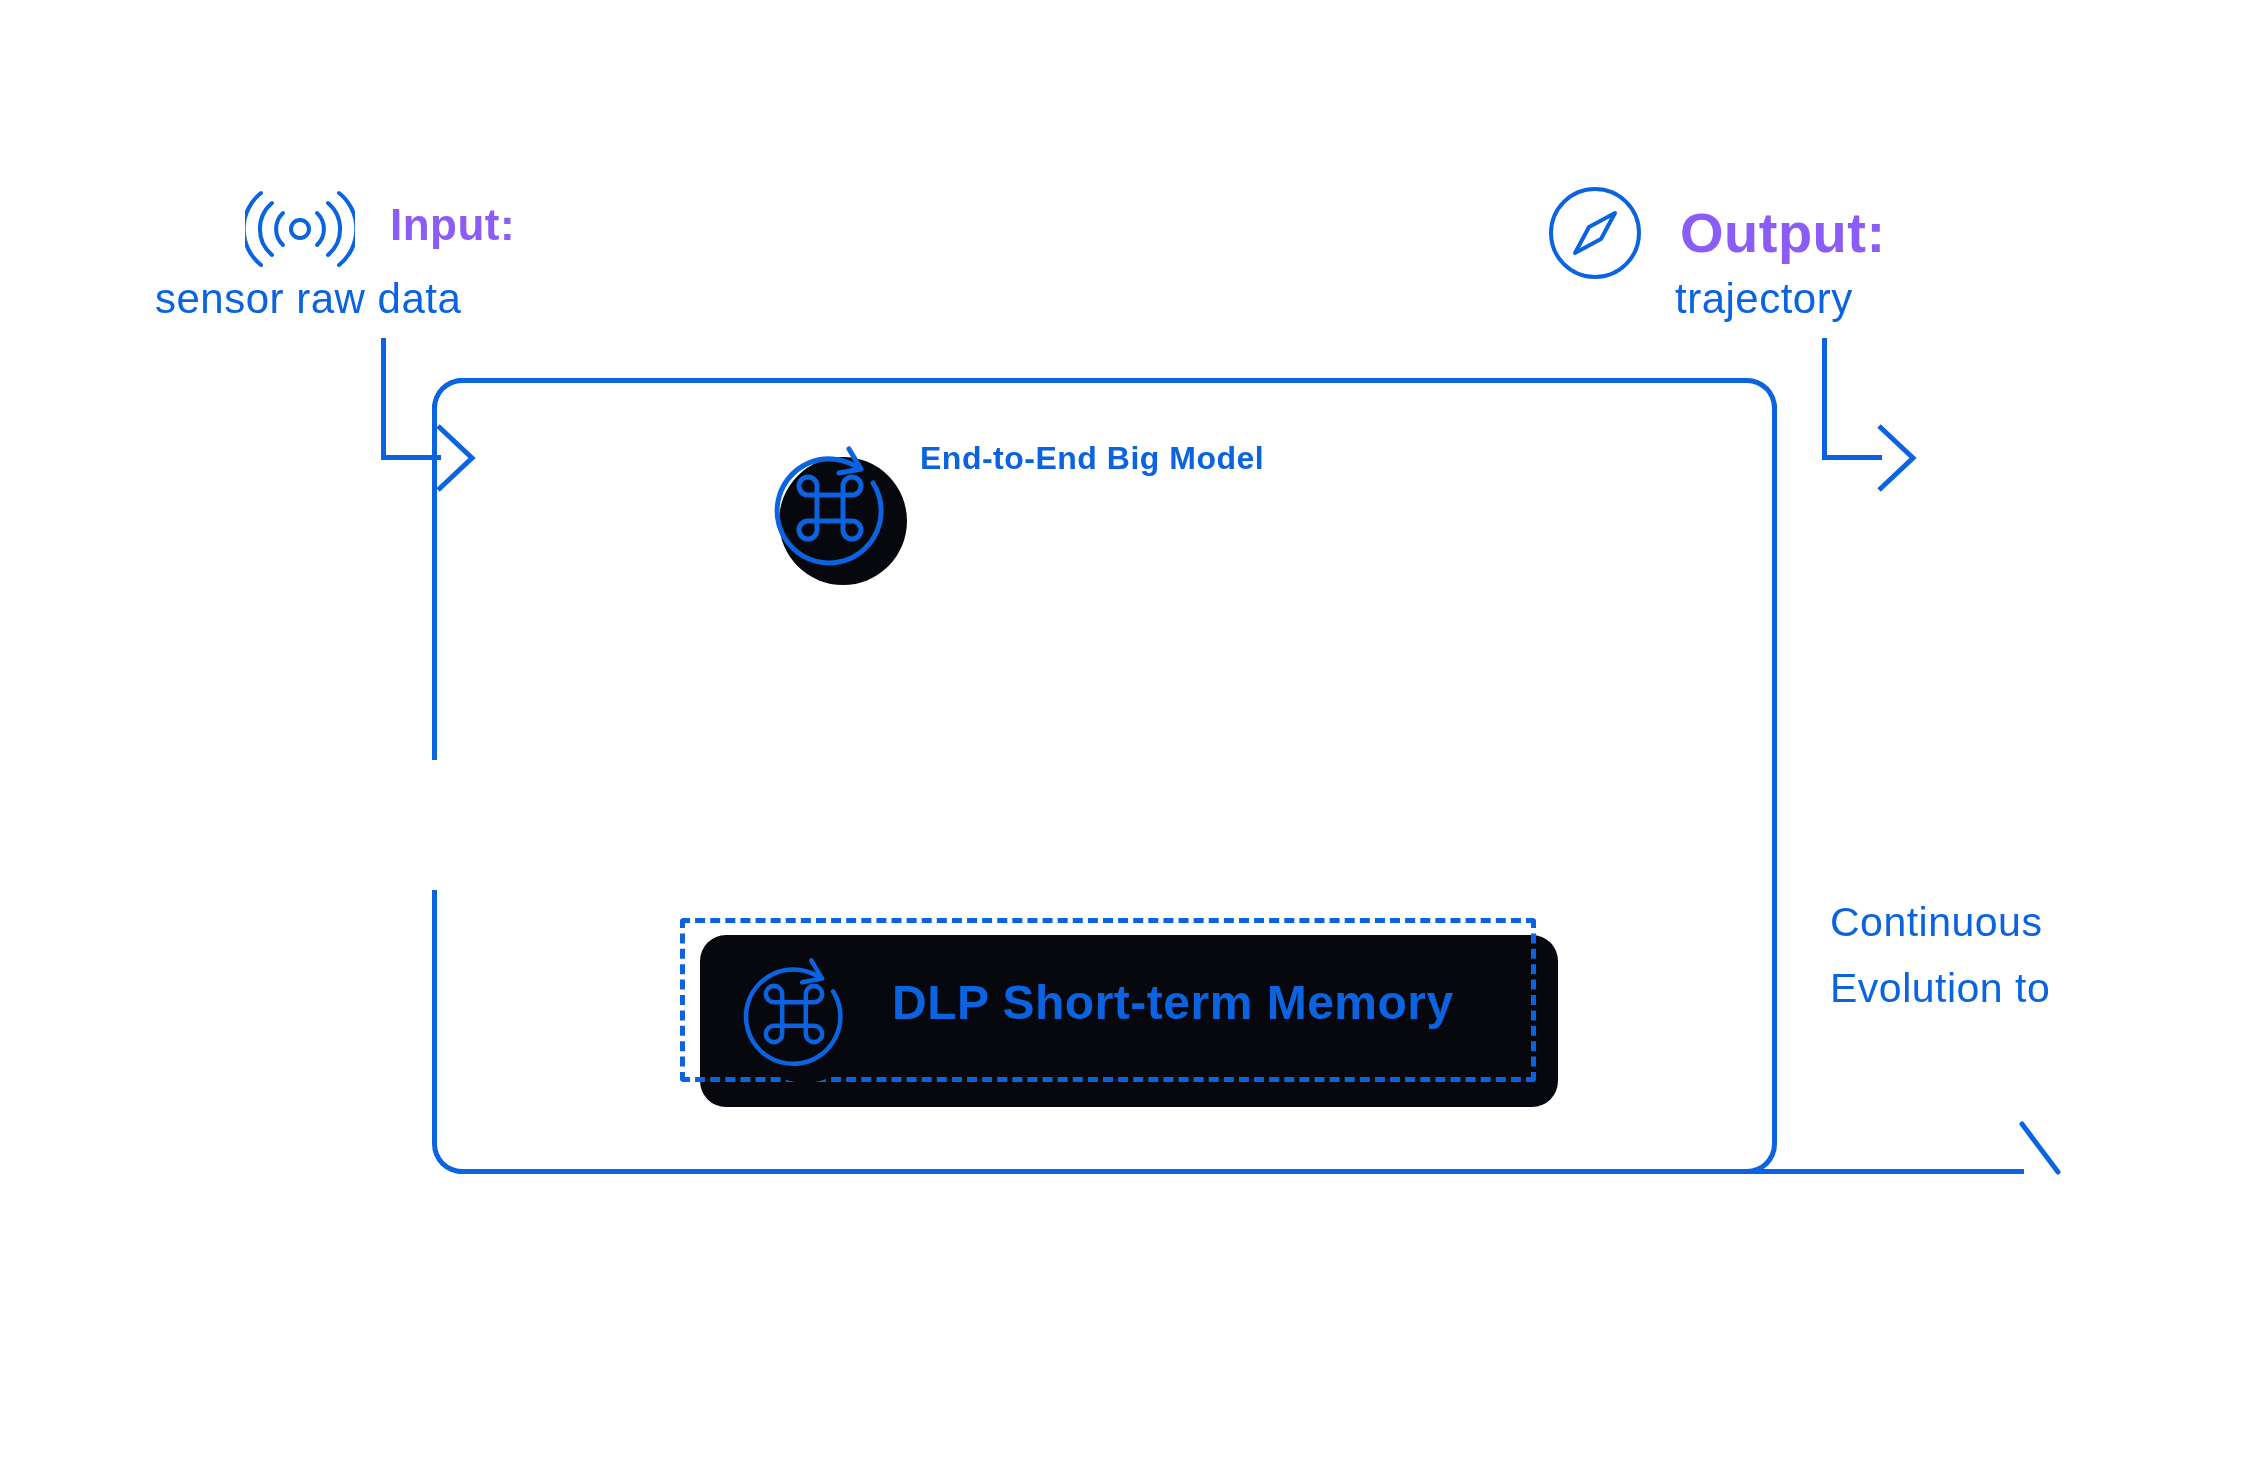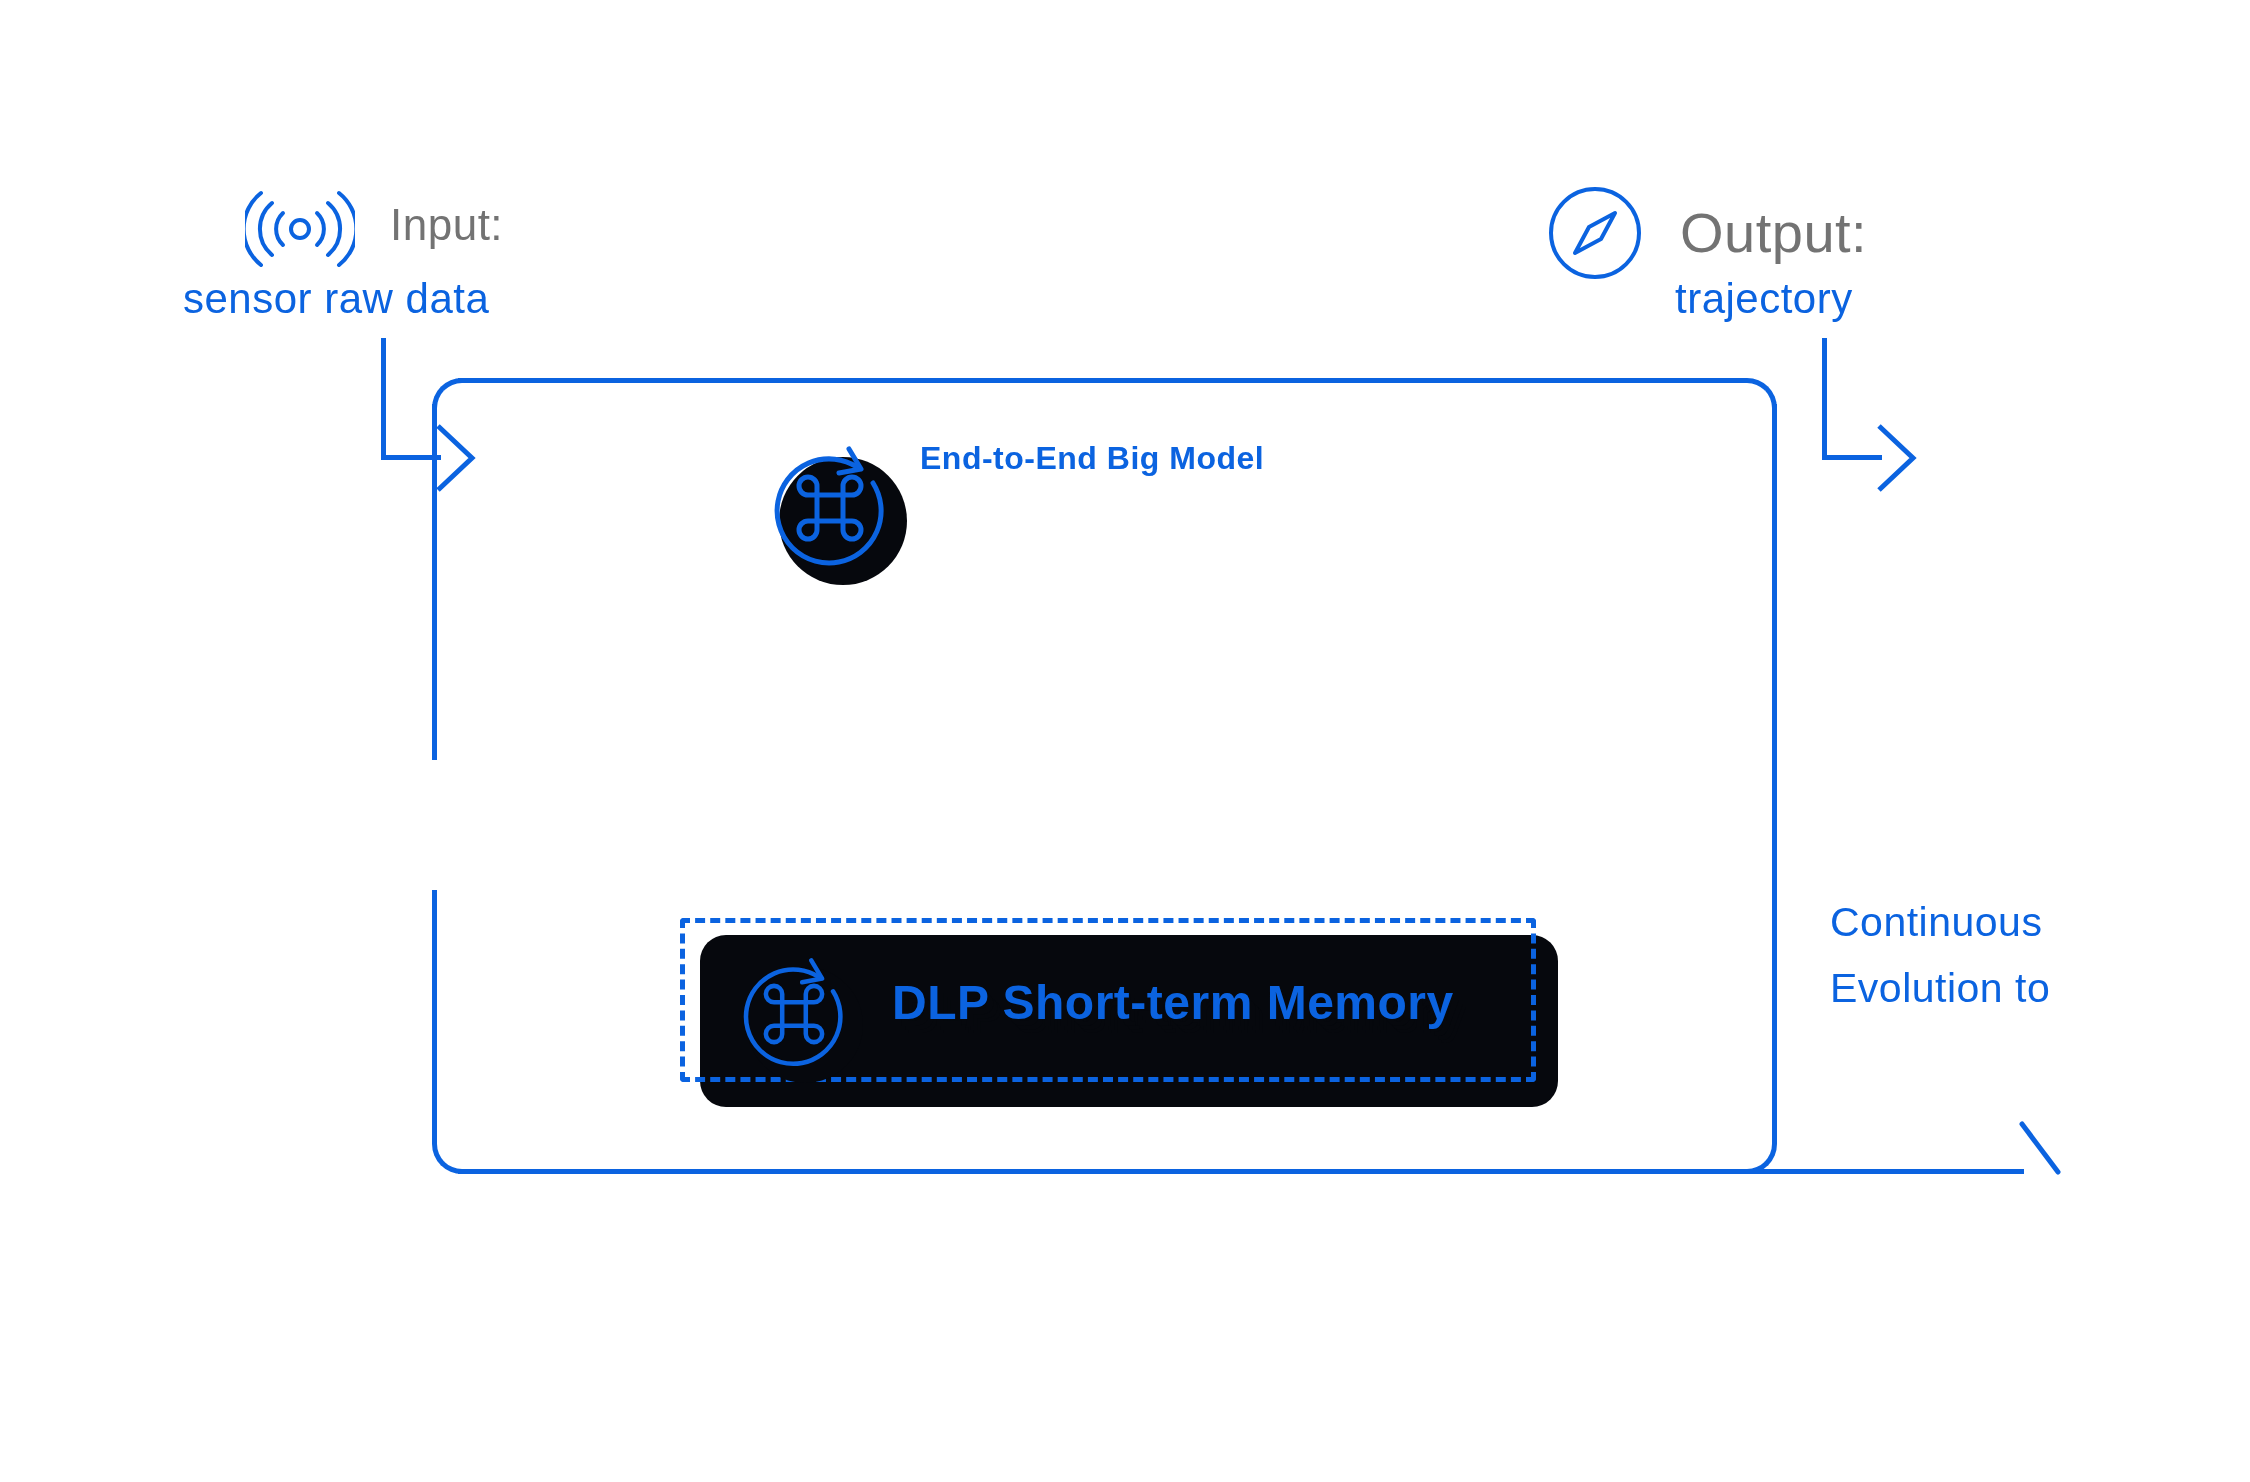--- a/index.html
+++ b/index.html
@@ -16,22 +16,22 @@
     width: 2250px;
     height: 1482px;
     background: #ffffff;
     overflow: hidden;
   }
 
   
   .abs { position: absolute; }
 
   .lbl-bold {
-    font-weight: 400;
-    color: #737373;
+    font-weight: 700;
+    color: #8b5cf6;
     letter-spacing: 0.5px;
     white-space: nowrap;
   }
   .lbl-reg {
     font-weight: 400;
     color: #0b63e0;
     letter-spacing: 0.5px;
     white-space: nowrap;
   }
 
@@ -162,21 +162,21 @@
     font-size: 48px;
     font-weight: 700;
     color: #0b63e0;
     letter-spacing: 0.5px;
     white-space: nowrap;
   }
 
   
   .input-icon { left: 245px; top: 185px; width: 110px; height: 88px; }
   .input-title { left: 390px; top: 200px; font-size: 44px; }
-  .input-sub   { left: 155px; top: 275px; font-size: 42px; margin-left: 28px; }
+  .input-sub   { left: 155px; top: 275px; font-size: 42px; }
 
   .output-icon { left: 1545px; top: 183px; width: 100px; height: 100px; }
   .output-title { left: 1680px; top: 200px; font-size: 56px; }
   .output-sub   { left: 1675px; top: 275px; font-size: 42px; }
 
   .evo-text {
     left: 1830px;
     top: 890px;
     font-size: 41px;
     font-weight: 500;

